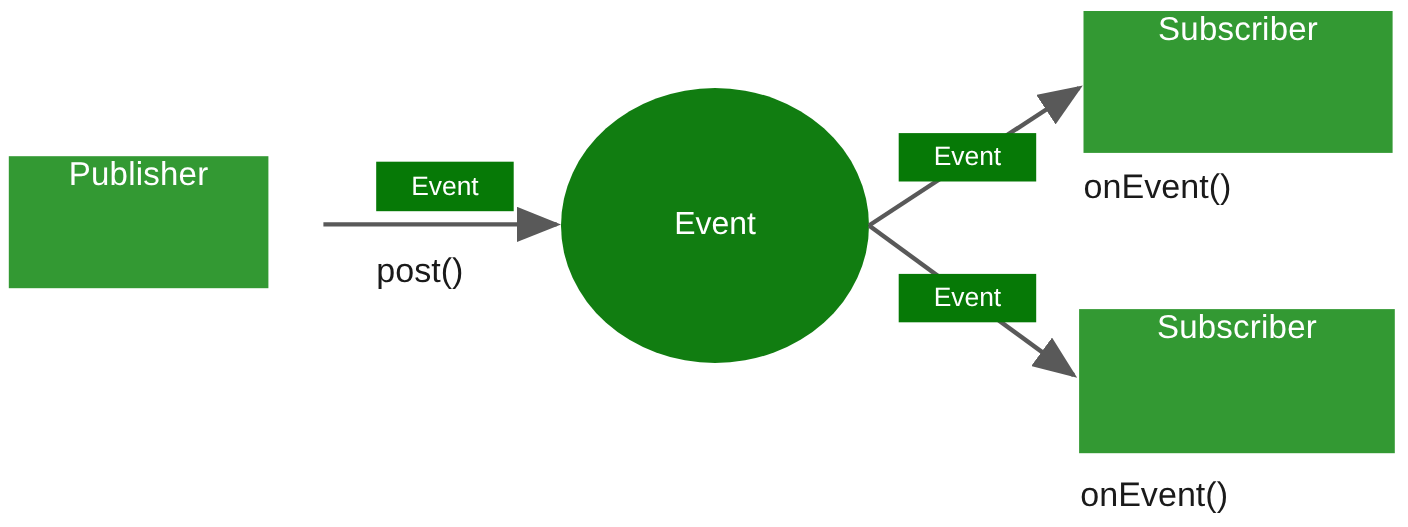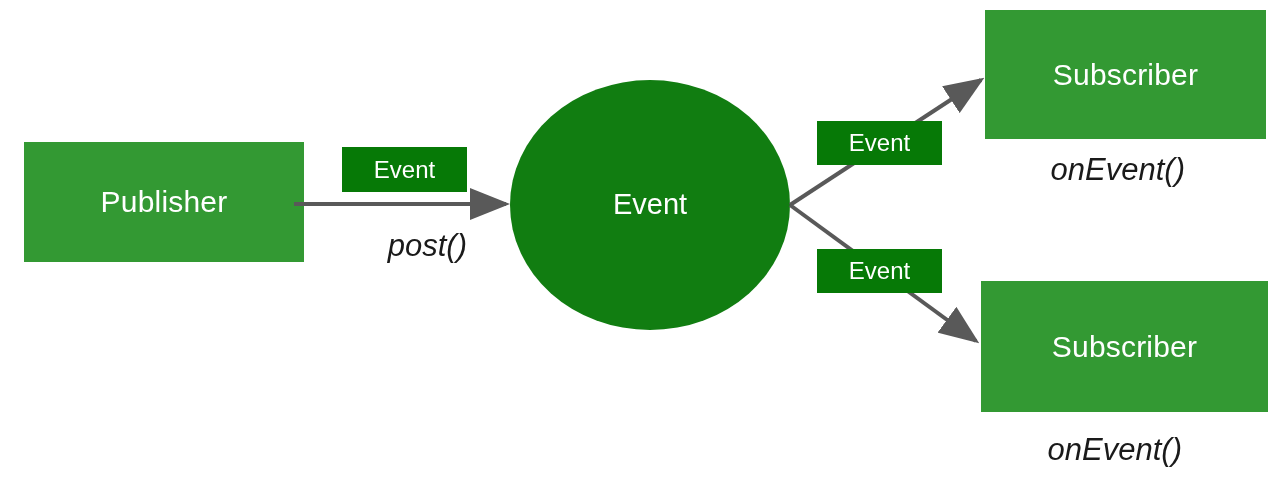--- a/index.html
+++ b/index.html
@@ -13,32 +13,32 @@
   #canvas {
     position: relative;
     width: 1280px;
     height: 479px;
     background: #ffffff;
     overflow: hidden;
   }
   .node-box {
     position: absolute;
     display: flex;
-    align-items: center;
+    align-items: flex-start;
     justify-content: center;
     color: #ffffff;
     font-size: 30px;
     font-weight: 400;
     letter-spacing: 0.2px;
     box-sizing: border-box;
   }
   #publisher-box {
-    left: 24px;
+    left: 8px;
     top: 142px;
-    width: 280px;
+    width: 236px;
     height: 120px;
   }
   #subscriber-top-box {
     left: 985px;
     top: 10px;
     width: 281px;
     height: 129px;
   }
   #subscriber-bottom-box {
     left: 981px;
@@ -88,22 +88,21 @@
     left: 817px;
     top: 249px;
     width: 125px;
     height: 44px;
   }
   .caption {
     position: absolute;
     color: #1a1a1a;
     font-size: 31px;
     white-space: nowrap;
-    text-align: right;
-    font-style: italic;
+    text-align: left;
   }
   #caption-post {
     left: 342px;
     top: 228px;
     width: 125px;
   }
   #caption-onevent-top {
     left: 985px;
     top: 152px;
     width: 200px;

